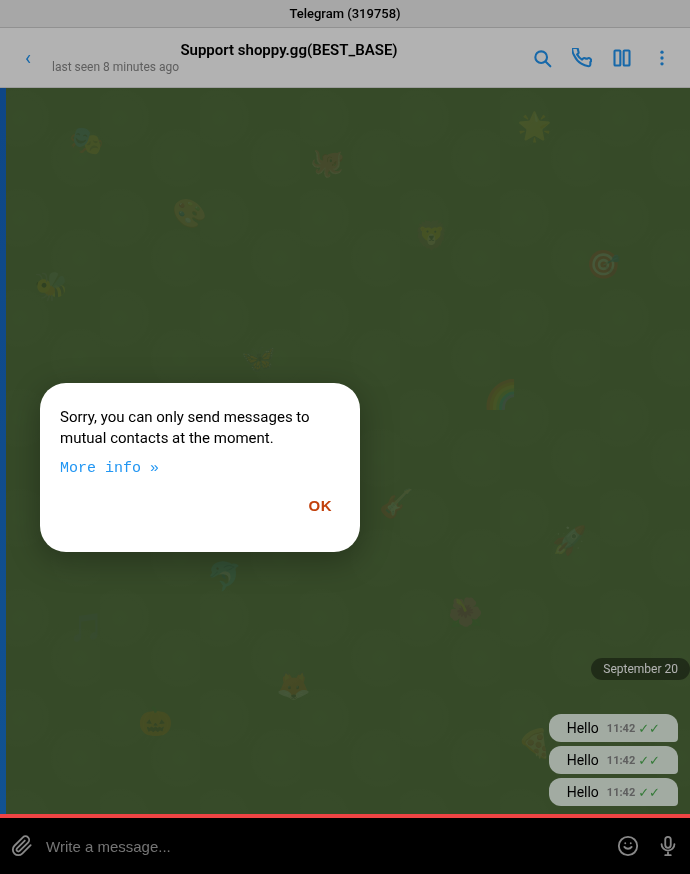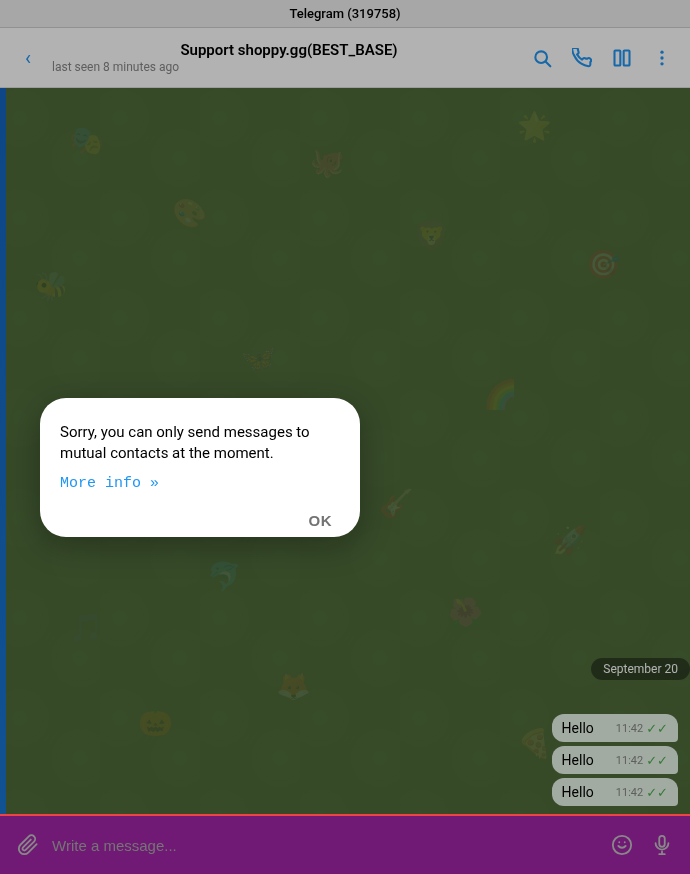--- a/index.html
+++ b/index.html
@@ -135,21 +135,21 @@
       display: flex;
       align-items: center;
       justify-content: flex-start;
       padding: 60px 40px 0 40px;
     }
 
     
     .dialog {
       background: #fff;
       border-radius: 26px;
-      padding: 24px 20px 4px 20px;
+      padding: 24px 20px 34px 20px;
       width: 320px;
       box-shadow: 0 8px 32px rgba(0,0,0,0.3);
     }
 
     .dialog-message {
       font-size: 15px;
       color: #000;
       line-height: 1.4;
       margin-bottom: 8px;
     }
@@ -164,21 +164,21 @@
 
     .dialog-actions {
       display: flex;
       justify-content: flex-end;
       margin-top: 16px;
     }
 
     .dialog-ok {
       font-size: 15px;
       font-weight: 600;
-      color: #737373;
+      color: #c2410c;
       background: none;
       border: none;
       cursor: pointer;
       padding: 4px 8px;
       letter-spacing: 0.5px;
     }
 
     
     .date-separator {
       display: flex;
@@ -209,49 +209,50 @@
       display: flex;
       flex-direction: column;
       align-items: flex-end;
       gap: 4px;
       z-index: 5;
     }
 
     .message-bubble {
       background: #e8f5e9;
       border-radius: 12px 12px 4px 12px;
-      padding: 6px 10px;
-      display: flex;
-      align-items: center;
-      gap: 22px;
+      padding: 6px 18px;
+      display: flex;
+      align-items: center;
+      gap: 8px;
       max-width: 200px;
     }
 
     .message-text {
       font-size: 14px;
       color: #000;
     }
 
     .message-time {
       font-size: 11px;
       color: #888;
+      font-weight: bold;
     }
 
     
     .input-bar {
       position: absolute;
       bottom: 0;
       left: 0;
       right: 0;
       height: 60px;
-      background: #701a75;
-      display: flex;
-      align-items: center;
-      padding: 0 12px;
-      border-top: 2px solid #ef4444;
+      background: #000000;
+      display: flex;
+      align-items: center;
+      padding: 0 6px;
+      border-top: 4px solid #ef4444;
       z-index: 30;
       gap: 8px;
     }
 
     .input-attach {
       width: 32px;
       height: 32px;
       display: flex;
       align-items: center;
       justify-content: center;

